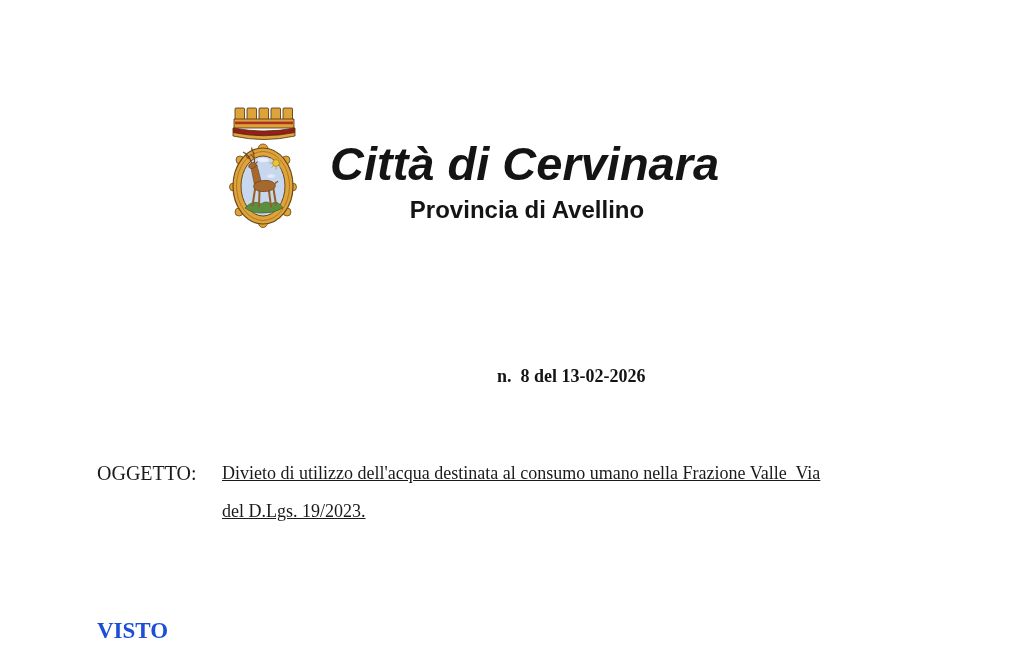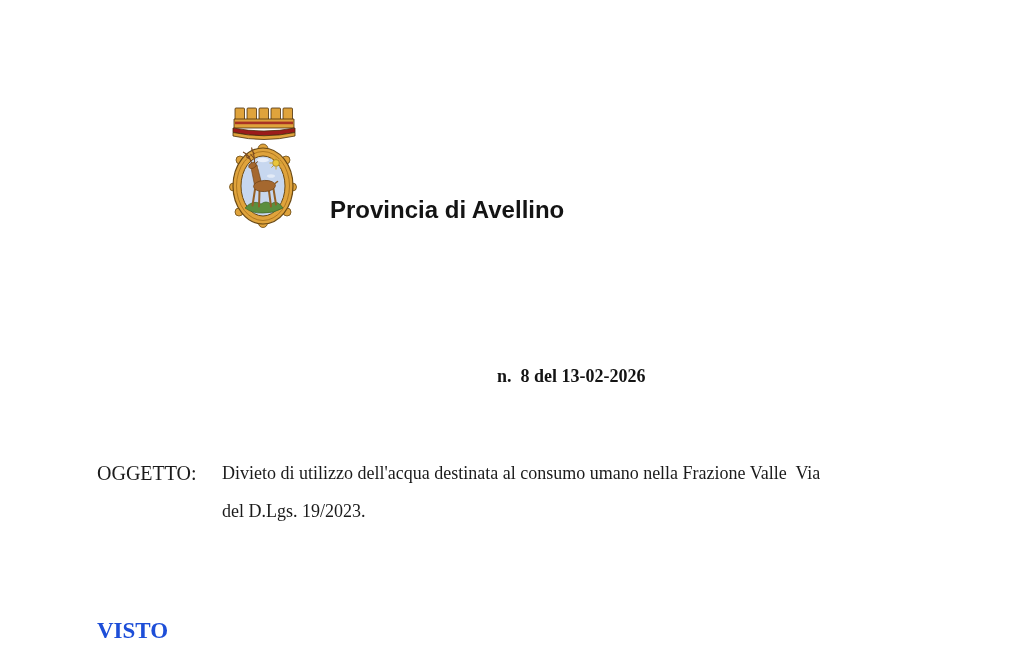--- a/index.html
+++ b/index.html
@@ -16,20 +16,21 @@
   
   .emblem { position: absolute; left: 226px; top: 104px; width: 76px; height: 124px; }
   .city-title {
     position: absolute; left: 330px; top: 139px;
     font-family: "Liberation Sans", sans-serif;
     font-size: 47px; font-weight: bold; font-style: italic;
     color: #141414; white-space: pre; line-height: 1.05;
   }
   .province-subtitle {
     position: absolute; left: 330px; top: 196px; width: 394px;
+    text-align: center;
     font-family: "Liberation Sans", sans-serif;
     font-size: 24px; font-weight: bold; color: #141414; white-space: pre;
   }
 
   
   .reg-line {
     position: absolute; left: 97px;
     font-family: "Liberation Serif", serif;
     font-size: 18px; font-weight: bold; color: #141414; white-space: pre;
   }
@@ -40,21 +41,21 @@
   
   .subject { position: absolute; left: 97px; top: 455px; width: 860px; }
   .subject-label {
     position: absolute; left: 0; top: 0;
     font-size: 20px; line-height: 37.5px; white-space: pre; color: #1b1b1b;
   }
   .subject-lines {
     position: absolute; left: 125px; top: 0;
     font-size: 18px; line-height: 37.5px; color: #1b1b1b;
   }
-  .subject-line { white-space: pre; }
+  .subject-line { white-space: pre; text-decoration: underline; }
 
   
   .visto {
     position: absolute; left: 97px; top: 618px;
     font-size: 23px; font-weight: bold; color: #1d4ed8; white-space: pre;
   }
 
   
   .gold { fill: #DFA33C; stroke: #4a2e0c; stroke-width: 0.8; }
   .gold-bump { fill: #DFA33C; stroke: #6b4a14; stroke-width: 0.8; }
@@ -120,20 +121,21 @@
         </g>
         <path d="M24.8 62.5 L31 61 L35.5 79 L28.5 81 Z" fill="#A5682F" stroke="#6b3e12" stroke-width="0.6"></path>
         <ellipse cx="38.5" cy="82" rx="11" ry="5.6" fill="#A5682F" stroke="#6b3e12" stroke-width="0.7" transform="rotate(-3 38.5 82)"></ellipse>
         <ellipse cx="26.5" cy="61.5" rx="4" ry="2.7" fill="#A5682F" stroke="#6b3e12" stroke-width="0.6" transform="rotate(-25 26.5 61.5)"></ellipse>
         <line x1="29.5" y1="59.5" x2="31.8" y2="57.6" stroke="#6b3e12" stroke-width="1"></line>
         <line x1="49" y1="79.5" x2="51.5" y2="77.5" stroke="#946026" stroke-width="1.6" stroke-linecap="round"></line>
       </g>
     </g>
   </svg>
 
+  <div class="city-title">Città di Cervinara</div>
   <div class="province-subtitle">Provincia di Avellino</div>
 
   <div class="reg-line ordinance-row">
     <span class="ordinance-number">n.  8 del 13-02-2026</span>
   </div>
 
   <div class="subject">
     <div class="subject-label">OGGETTO:</div>
     <div class="subject-lines">
       <div class="subject-line">Divieto di utilizzo dell'acqua destinata al consumo umano nella Frazione Valle  Via</div>

